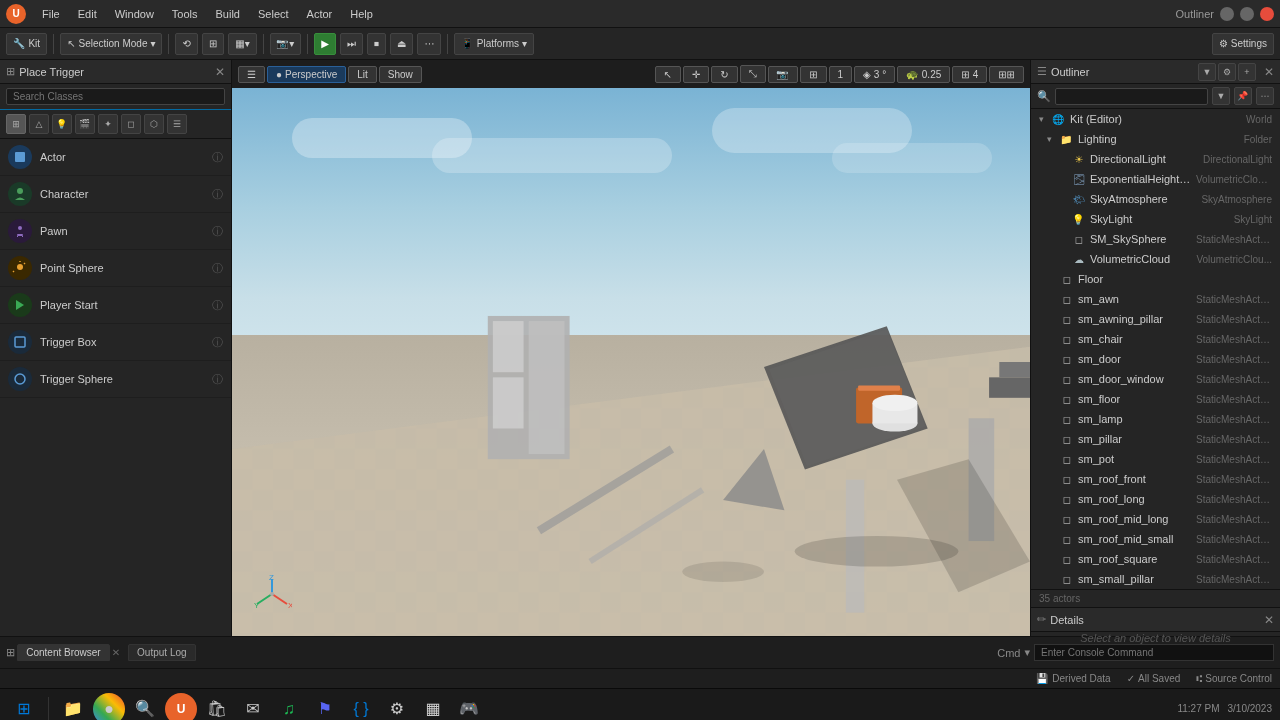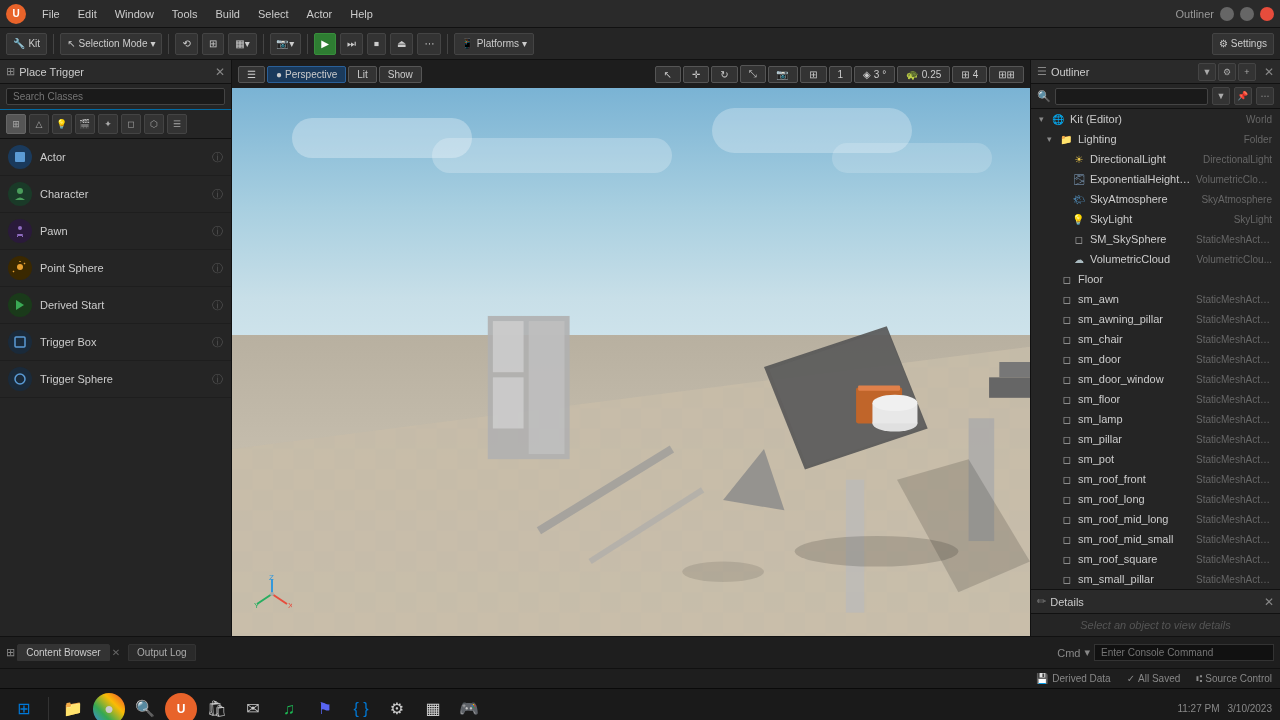--- a/index.html
+++ b/index.html
@@ -217,21 +217,21 @@
         </div>
         <span class="actor-name">Point Sphere</span>
         <span class="actor-info">ⓘ</span>
       </div>
       <div class="actor-item">
         <div class="actor-icon" style="background:#1a3a1a;">
           <svg width="16" height="16" viewBox="0 0 16 16" fill="#3aaa55">
               <path d="M4 3 L12 8 L4 13 Z"></path>
             </svg>
         </div>
-        <span class="actor-name">Derived Start</span>
+        <span class="actor-name">Player Start</span>
         <span class="actor-info">ⓘ</span>
       </div>
       <div class="actor-item">
         <div class="actor-icon" style="background:#1a2a3a;">
           <svg width="16" height="16" viewBox="0 0 16 16" fill="none" stroke="#5b9bd5" stroke-width="1.5">
               <rect x="3" y="3" width="10" height="10" rx="1"></rect>
             </svg>
         </div>
         <span class="actor-name">Trigger Box</span>
         <span class="actor-info">ⓘ</span>
@@ -597,20 +597,21 @@
         <div class="tree-item">
             <div class="tree-row">
               <span style="width:12px;"></span>
               <span class="tree-arrow" style="color:transparent;">▶</span>
               <span class="tree-icon" style="color:#aaa;">◻</span>
               <span class="tree-label">sm_small_pillar</span>
               <span class="tree-type">StaticMeshActo...</span>
             </div>
           </div>
       </div>
+      <div class="outliner-count">35 actors</div>
     </div>
 
     <div class="details-panel">
       <div class="details-header">
         <span style="color:#888;">✏</span>
         <span class="panel-title">Details</span>
         <span class="panel-close" style="margin-left:auto;">✕</span>
       </div>
       <div class="details-content">
         <span>Select an object to view details</span>
@@ -625,21 +626,21 @@
     <span style="color:#888;">⊞</span>
     <div class="bottom-tab active">Content Browser</div>
     <span class="panel-close" style="font-size:10px;color:#666;">✕</span>
   </div>
   <div style="display:flex;align-items:center;gap:2px;margin-left:4px;">
     <div class="bottom-tab">Output Log</div>
   </div>
   <div style="margin-left:auto;display:flex;align-items:center;gap:4px;">
     <span style="color:#888;">Cmd</span>
     <span style="color:#888;cursor:pointer;">▾</span>
-    <input type="text" class="console-input" style="width: 180px;" placeholder="Enter Console Command">
+    <input type="text" class="console-input" style="width: 240px;" placeholder="Enter Console Command">
   </div>
 </div>
 
 <div class="status-bar">
   <div style="margin-left:auto;display:flex;align-items:center;gap:16px;">
     <div class="status-item">
       <span>💾</span>
       <span>Derived Data</span>
     </div>
     <div class="status-item">

